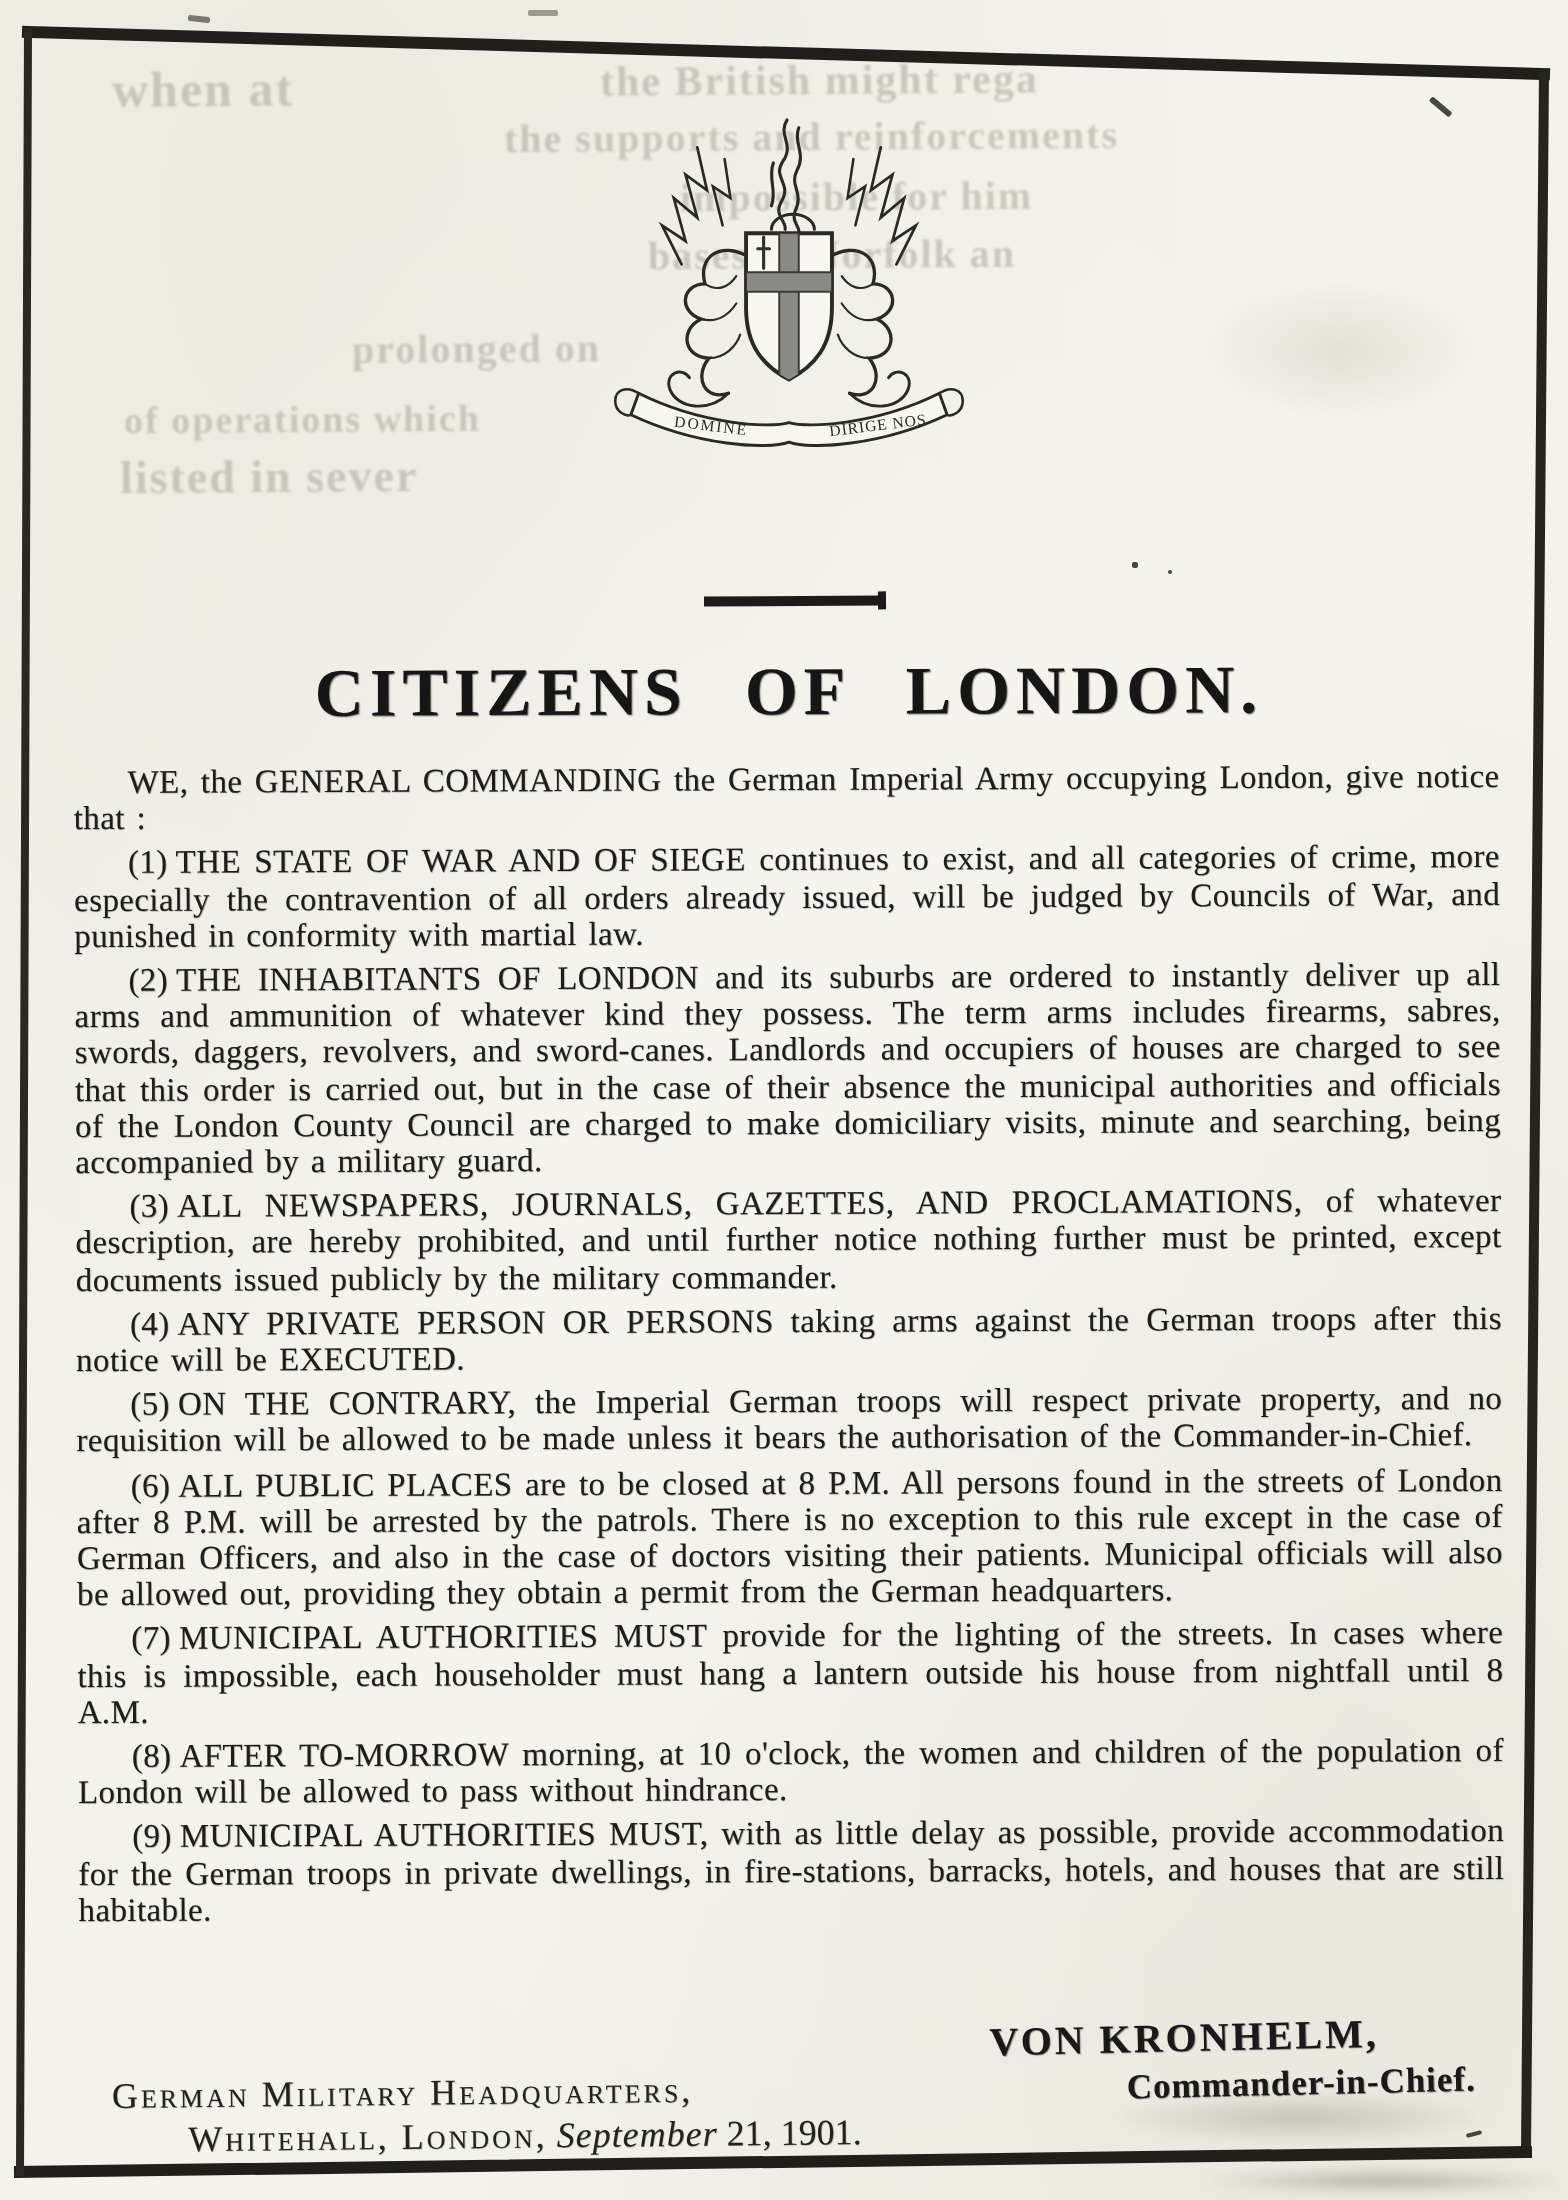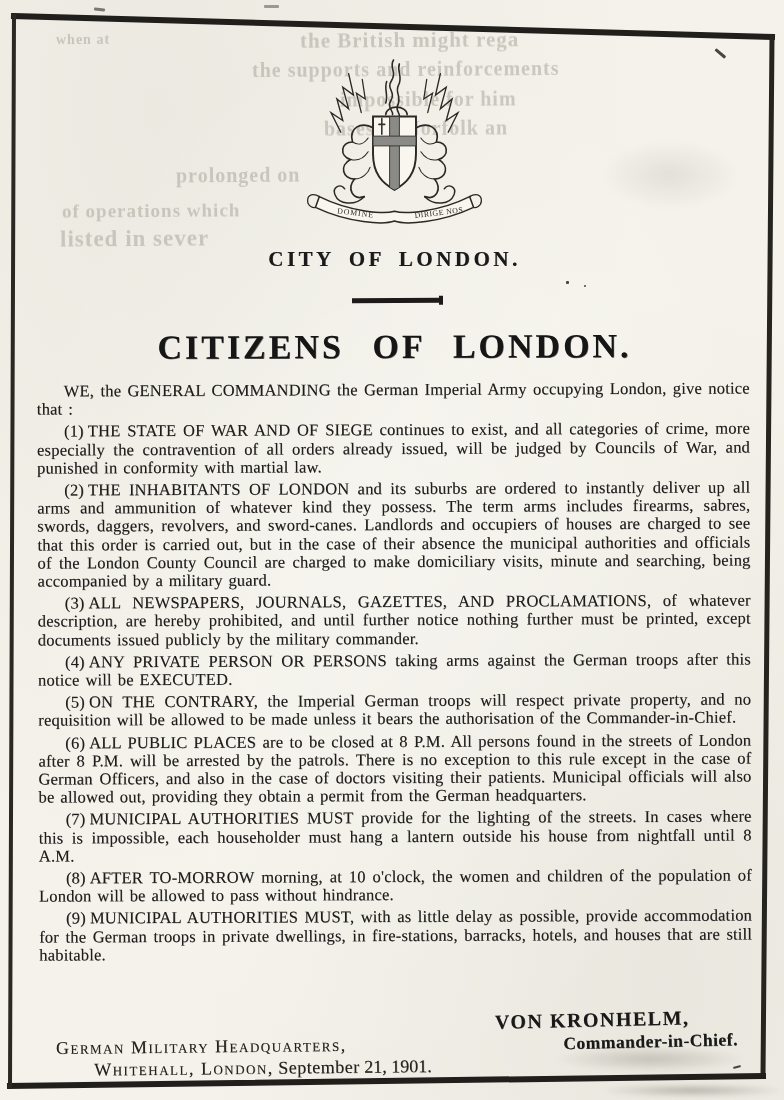--- a/index.html
+++ b/index.html
@@ -76,40 +76,40 @@
   .sig-title{font-size:17.5px;font-weight:700;letter-spacing:.5px;margin-top:1px;}
   
   .dateline{
     position:absolute;left:56px;top:1036px;z-index:2;
     transform:rotate(-.6deg);color:#24221f;
     text-shadow:.3px .3px .4px rgba(30,30,30,.4);
   }
   .date-l1{font-variant:small-caps;font-size:18px;letter-spacing:1.5px;}
   .date-l2{font-size:18px;margin-left:38px;margin-top:1px;}
   .date-l2 .sc{font-variant:small-caps;letter-spacing:1.5px;}
-  .date-l2 .it{letter-spacing:.5px;}
+  .date-l2 .it{font-style:italic;letter-spacing:.5px;}
   
   .speck{position:absolute;background:#4a463f;border-radius:1px;z-index:4;}
   .smudge{position:absolute;z-index:1;filter:blur(2px);}
   .crest svg text{font-family:"Liberation Serif",serif;}
 </style>
 </head>
 <body>
 
 <div class="page">
 
   <div class="bleed">
     <span style="left:300px;top:28px;font-size:21px">the British might rega</span>
     <span style="left:252px;top:58px;font-size:20px">the supports and reinforcements</span>
     <span style="left:340px;top:88px;font-size:20px">impossible for him</span>
     <span style="left:324px;top:117px;font-size:20px">bases in Norfolk an</span>
     <span style="left:176px;top:164px;font-size:20px">prolonged on</span>
     <span style="left:62px;top:200px;font-size:19px">of operations which</span>
     <span style="left:60px;top:226px;font-size:23px">listed in sever</span>
-    <span style="left:56px;top:32px;font-size:14px">when at</span>
+    <span style="left:56px;top:32px;font-size:25px">when at</span>
   </div>
 
   <div class="smudge" style="left:555px;top:1046px;width:190px;height:26px;background:radial-gradient(ellipse,rgba(140,135,124,.38),transparent 70%)"></div>
   <div class="smudge" style="left:605px;top:1084px;width:175px;height:13px;background:radial-gradient(ellipse,rgba(120,116,106,.45),transparent 75%)"></div>
   <div class="smudge" style="left:600px;top:140px;width:140px;height:70px;background:radial-gradient(ellipse,rgba(150,146,135,.18),transparent 70%)"></div>
 
   <svg class="frame-svg" width="784" height="1100" viewBox="0 0 784 1100">
     <path d="M14,16 L772,37" stroke="#211f1c" stroke-width="6" fill="none" stroke-linecap="square"></path>
     <path d="M772,37 L763,1076" stroke="#26241f" stroke-width="5" fill="none" stroke-linecap="square" stroke-dasharray="14 2"></path>
     <path d="M763,1076 L10,1086" stroke="#211f1c" stroke-width="6" fill="none" stroke-linecap="square"></path>
@@ -149,21 +149,20 @@
 
       <path d="M92,71 L92,84 M89,74 L95,74 M92,71 L92,68" stroke="#34312d" stroke-width="1.6"></path>
 
       <path d="M28,148 C60,164 95,166 105,163 C115,166 150,164 182,148 L186,159 C152,175 116,177 105,173 C94,177 58,175 24,159 Z" fill="#f8f6ef" stroke-width="1.5"></path>
       <path d="M28,148 C22,144 16,146 16,152 C16,158 22,160 24,159 M182,148 C188,144 194,146 194,152 C194,158 188,160 186,159" stroke-width="1.3"></path>
       <text x="46" y="165" font-size="8" fill="#2b2825" stroke="none" transform="rotate(7 46 165)" letter-spacing="1">DOMINE</text>
       <text x="126" y="170" font-size="8" fill="#2b2825" stroke="none" transform="rotate(-7 126 170)" letter-spacing="0.5">DIRIGE NOS</text>
     </svg>
   </div>
 
-  <div class="city-heading">CITY OF LONDON.</div>
 
   <div class="rule-bar"></div>
 
   <div class="main-heading">CITIZENS OF LONDON.</div>
 
   <div class="body-text">
     <p>WE, the GENERAL COMMANDING the German Imperial Army occupying London, give notice that :</p>
     <p><span class="art-num">(1)</span><span>THE STATE OF WAR AND OF SIEGE continues to exist, and all categories of crime, more especially the contravention of all orders already issued, will be judged by Councils of War, and punished in conformity with martial law.</span></p>
     <p><span class="art-num">(2)</span><span>THE INHABITANTS OF LONDON and its suburbs are ordered to instantly deliver up all arms and ammunition of whatever kind they possess.  The term arms includes firearms, sabres, swords, daggers, revolvers, and sword-canes. Landlords and occupiers of houses are charged to see that this order is carried out, but in the case of their absence the municipal authorities and officials of the London County Council are charged to make domiciliary visits, minute and searching, being accompanied by a military guard.</span></p>
     <p><span class="art-num">(3)</span><span>ALL NEWSPAPERS, JOURNALS, GAZETTES, AND PROCLAMATIONS, of whatever description, are hereby prohibited, and until further notice nothing further must be printed, except documents issued publicly by the military commander.</span></p>

